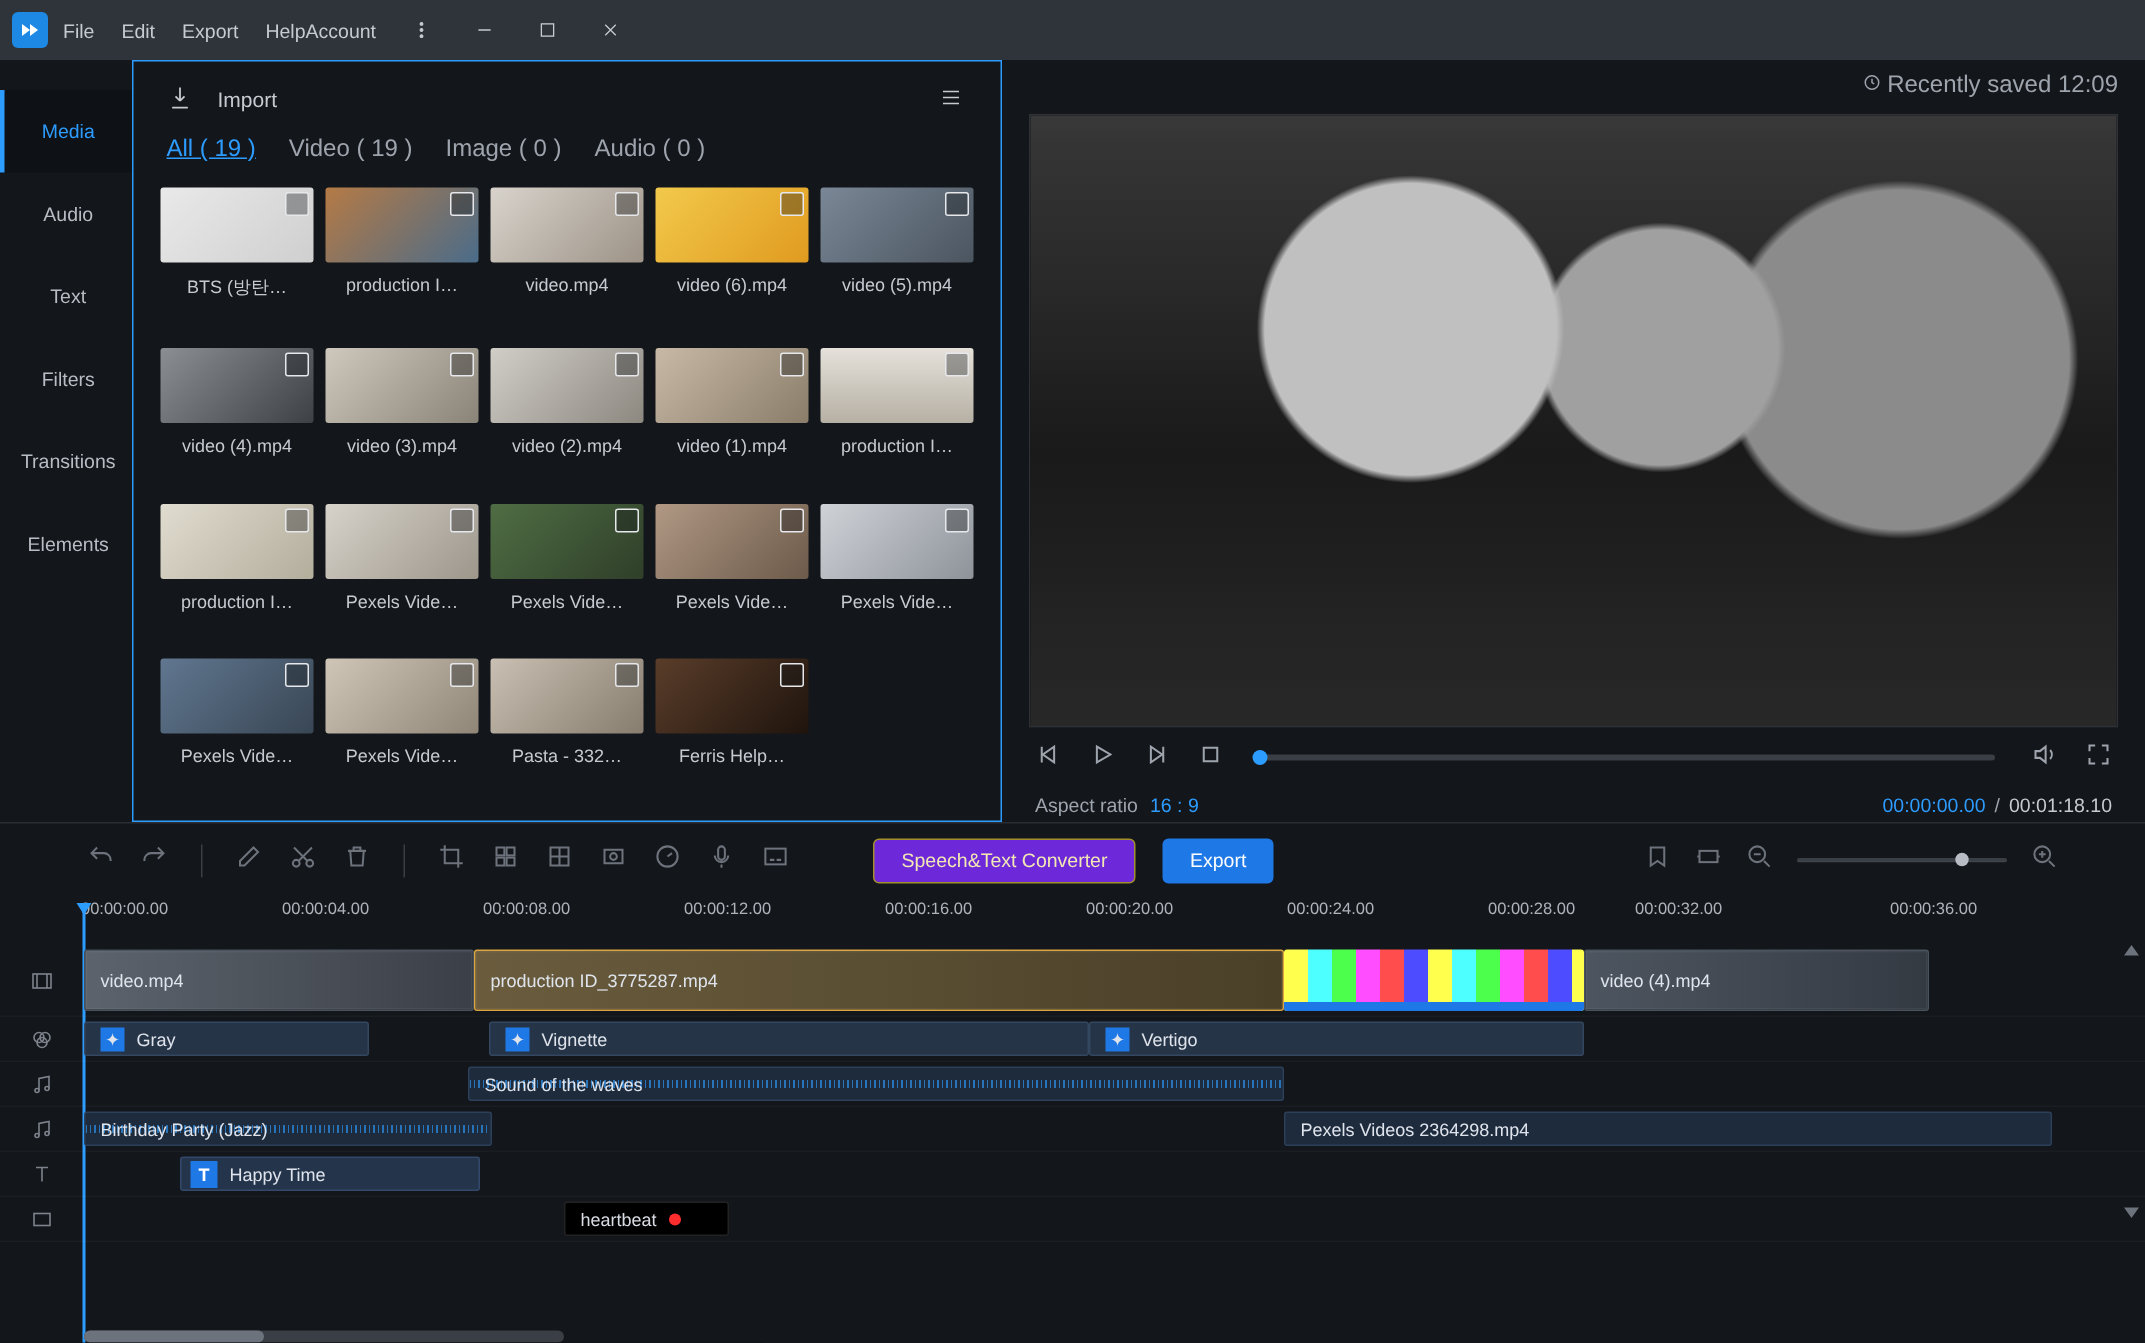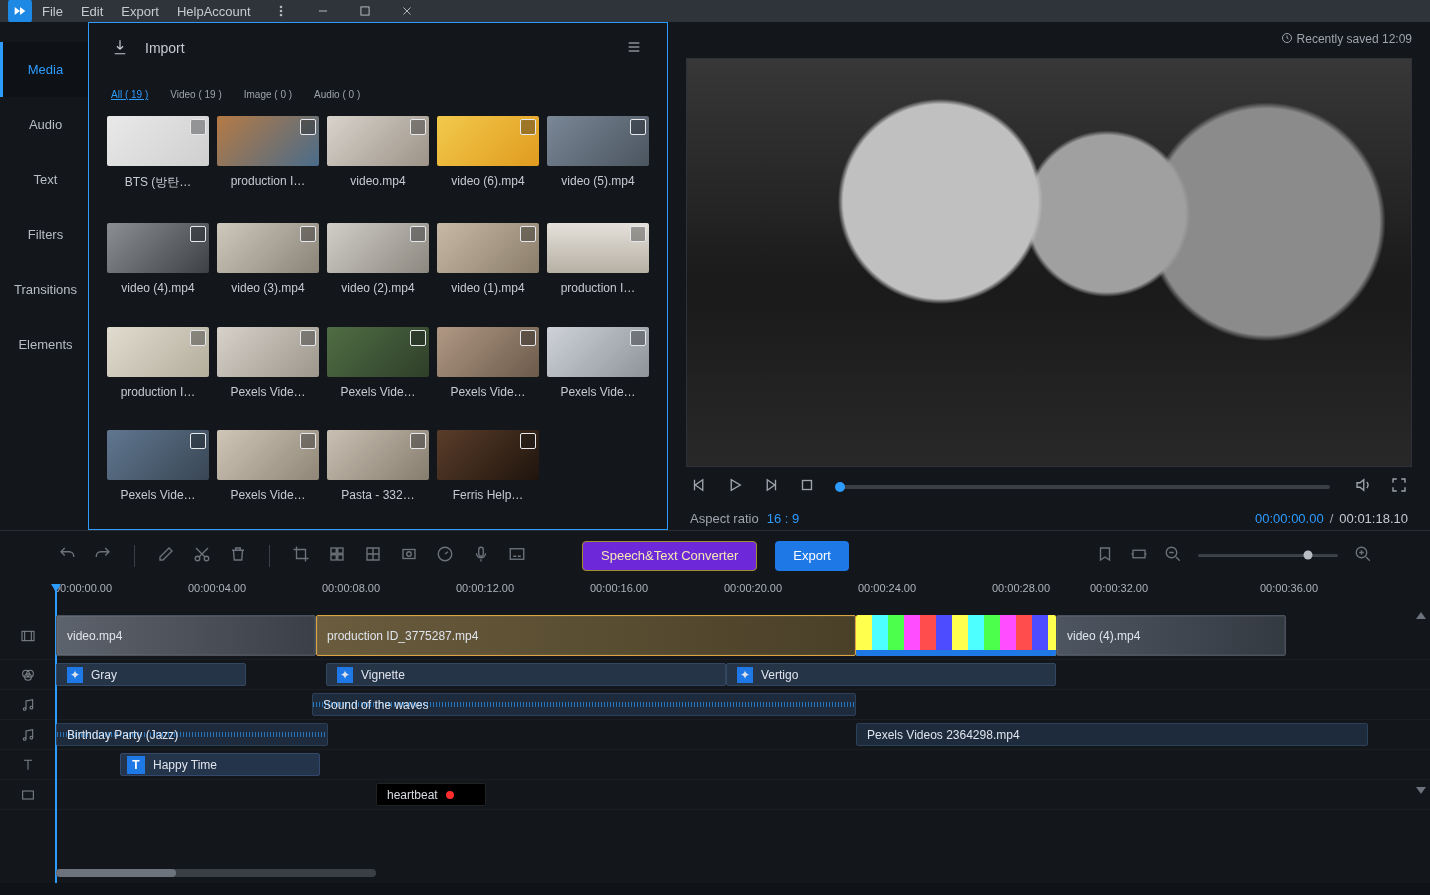--- a/index.html
+++ b/index.html
@@ -1,19 +1,19 @@
 <!DOCTYPE html>
 <html><head>
 <meta charset="utf-8">
 <style>
 * { margin: 0; padding: 0; box-sizing: border-box; font-family: "Segoe UI", Arial, sans-serif; }
 html, body { width: 1430px; height: 895px; background:#0f1216; color:#b8bdc5; overflow:hidden; }
 
 
-.titlebar{height:22px;background:#2f343b;display:flex;align-items:center;padding:0 8px;font-size:13px;color:#c6cad1;}
+.titlebar{height:40px;background:#2f343b;display:flex;align-items:center;padding:0 8px;font-size:13px;color:#c6cad1;}
 .titlebar .logo{width:24px;height:24px;border-radius:4px;background:#1e88e5;display:flex;align-items:center;justify-content:center;margin-right:10px;}
 .titlebar .logo svg{width:16px;height:16px;}
 .titlebar .menu{display:flex;gap:18px;}
 .titlebar .menu span{cursor:default;}
 .titlebar .title{flex:1;text-align:center;color:#d9dde4;}
 .titlebar .right{display:flex;align-items:center;gap:18px;}
 .titlebar .wbtn{width:24px;height:24px;display:flex;align-items:center;justify-content:center;color:#c6cad1;}
 .titlebar .wbtn svg{width:14px;height:14px;stroke:#c6cad1;stroke-width:1.5;fill:none;}
 
 
@@ -21,30 +21,30 @@
 
 .sidebar{width:88px;background:#13161a;padding-top:20px;display:flex;flex-direction:column;align-items:center;font-size:13px;color:#b8bdc5;}
 .sidebar .tab{height:55px;width:100%;display:flex;align-items:center;justify-content:center;border-left:3px solid transparent;}
 .sidebar .tab.active{color:#2d9cff;border-left-color:#2d9cff;background:#0e1115;}
 
 .mediapanel{flex:0 0 562px;border:1px solid #2d9cff;background:#13161a;position:relative;}
 .mediapanel .importrow{height:50px;display:flex;align-items:center;padding:0 22px;gap:16px;color:#c6cad1;font-size:14px;}
 .mediapanel .importrow .ico svg{width:18px;height:18px;stroke:#c6cad1;fill:none;stroke-width:1.6;}
 .mediapanel .importrow .listview{margin-left:auto;}
 .mediapanel .importrow .listview svg{width:22px;height:16px;stroke:#c6cad1;stroke-width:1.6;fill:none;}
-.mediapanel .filters{display:flex;gap:22px;padding:0 22px 10px;font-size:10px;color:#9ea4ad;margin-top:16px;}
+.mediapanel .filters{display:flex;gap:22px;padding:0 22px 10px;font-size:16px;color:#9ea4ad;}
 .mediapanel .filters span.active{color:#2d9cff;text-decoration:underline;}
 .mediagrid{padding:6px 18px;display:grid;grid-template-columns:repeat(5,102px);gap:16px 8px;overflow:auto;height:414px;}
 .mitem{width:102px;}
 .mitem .thumb{height:50px;border-radius:2px;position:relative;background:linear-gradient(135deg,#5b6068,#2d3035);}
 .mitem .thumb::after{content:"";position:absolute;top:3px;right:3px;width:14px;height:14px;border:1.5px solid #e6e8ec;border-radius:2px;background:rgba(20,22,26,.35);} 
 .mitem .name{font-size:12px;color:#c6cad1;margin-top:8px;width:100%;white-space:nowrap;overflow:hidden;text-overflow:ellipsis;text-align:center;}
 
 .preview{flex:1;background:#13161a;padding:6px 18px 4px;display:flex;flex-direction:column;}
-.preview .savedrow{height:22px;text-align:right;font-size:12px;color:#9ea4ad;display:flex;justify-content:flex-end;align-items:center;gap:4px;margin-bottom:8px;}
+.preview .savedrow{height:22px;text-align:right;font-size:16px;color:#9ea4ad;display:flex;justify-content:flex-end;align-items:center;gap:4px;margin-bottom:8px;}
 .preview .screen{flex:1;background:#000;border:1px solid #2e3238;display:flex;align-items:center;justify-content:center;}
 .preview .screen .img{width:100%;height:100%;background:
   radial-gradient(circle at 35% 35%,#bdbdbd 0 18%,transparent 19%),
   radial-gradient(circle at 58% 38%,#9e9e9e 0 16%,transparent 17%),
   radial-gradient(circle at 80% 40%,#8a8a8a 0 18%,transparent 19%),
   linear-gradient(180deg,#3b3b3b,#1f1f1f 55%,#2c2c2c);
   filter:grayscale(1) contrast(1.05);}
 .preview .controls{height:40px;display:flex;align-items:center;gap:18px;padding:0 4px;}
 .pcicon svg{width:18px;height:18px;stroke:#9ea4ad;fill:none;stroke-width:1.8;}
 .preview .progress{flex:1;height:4px;background:#3a3f46;border-radius:2px;position:relative;margin:0 6px;}

